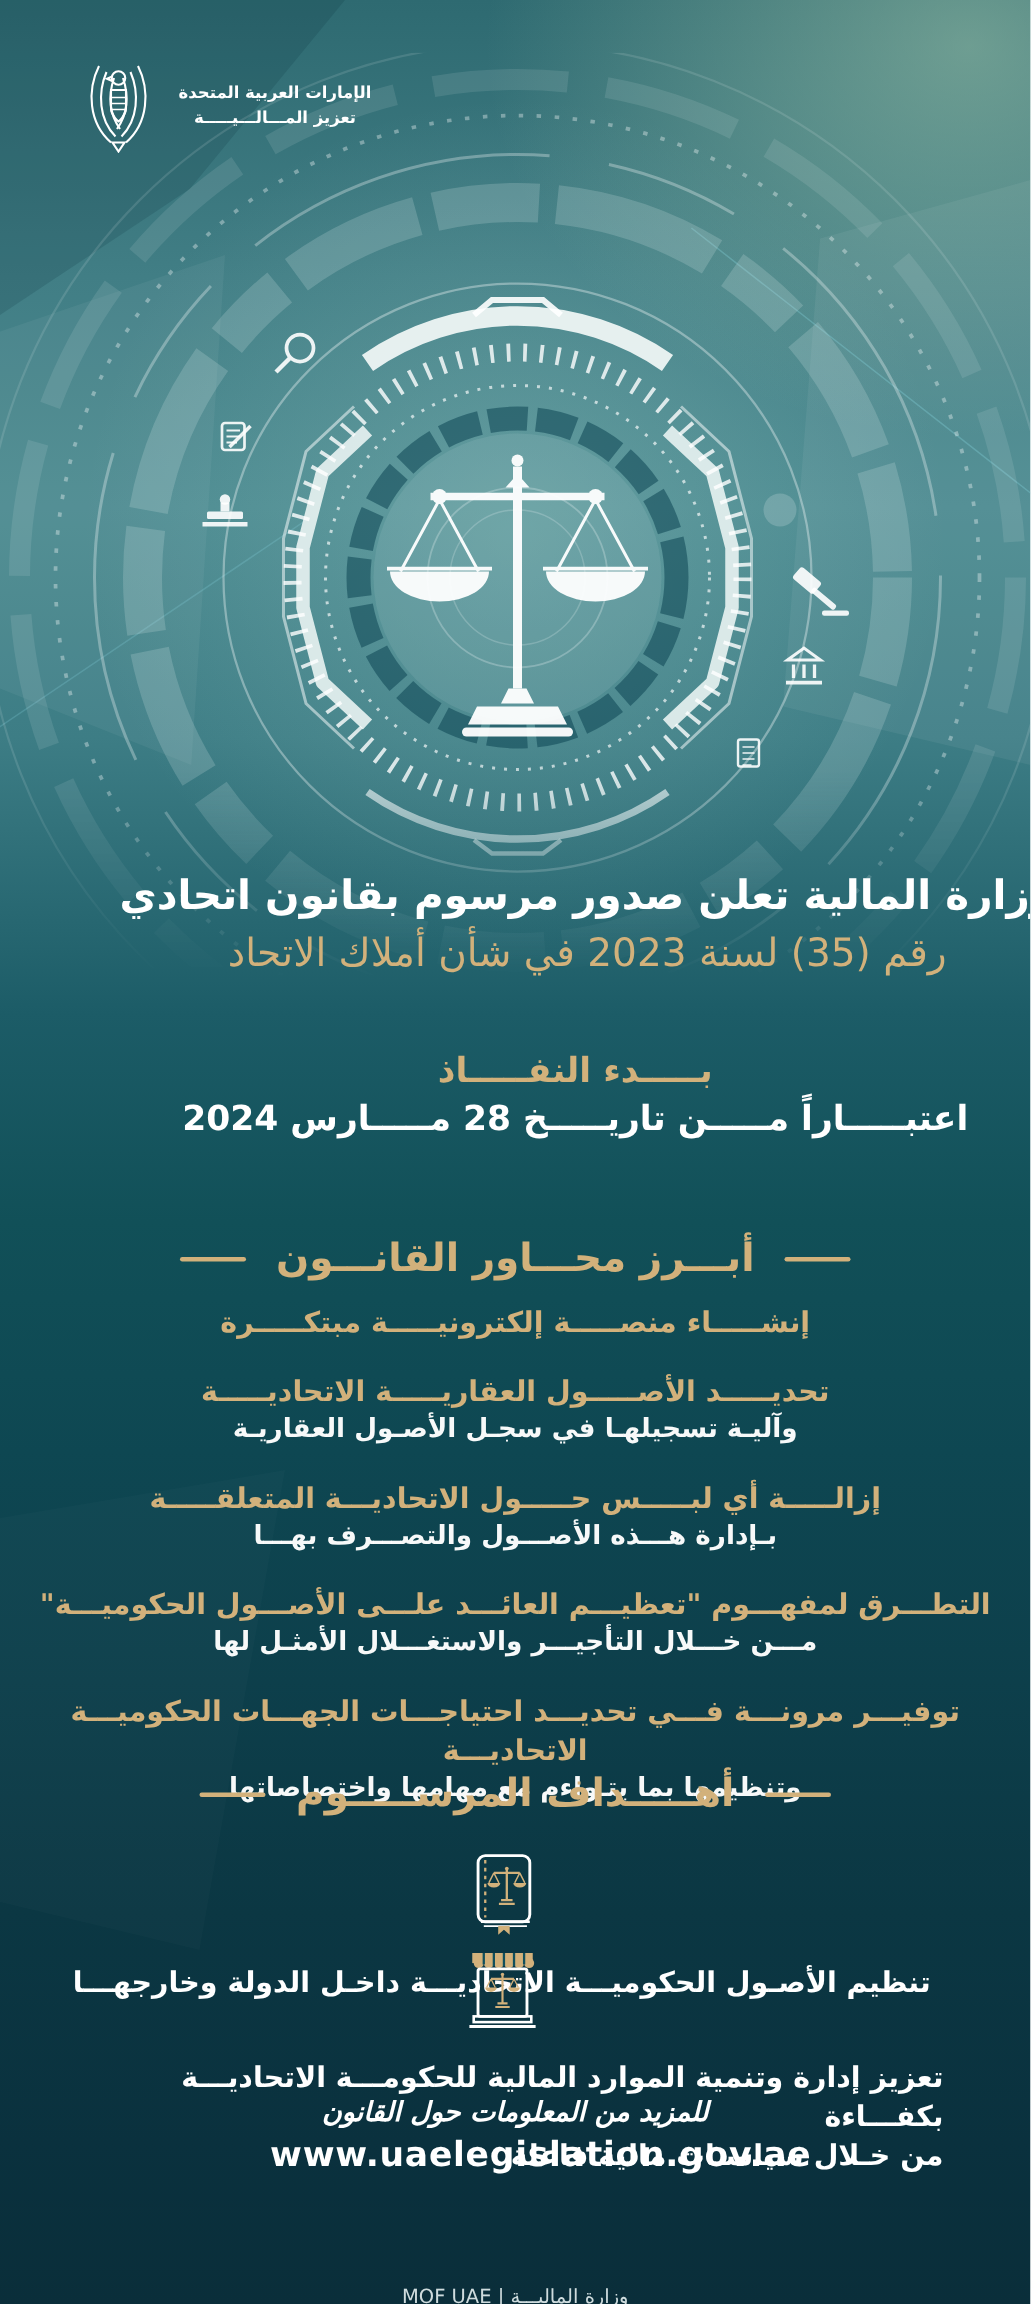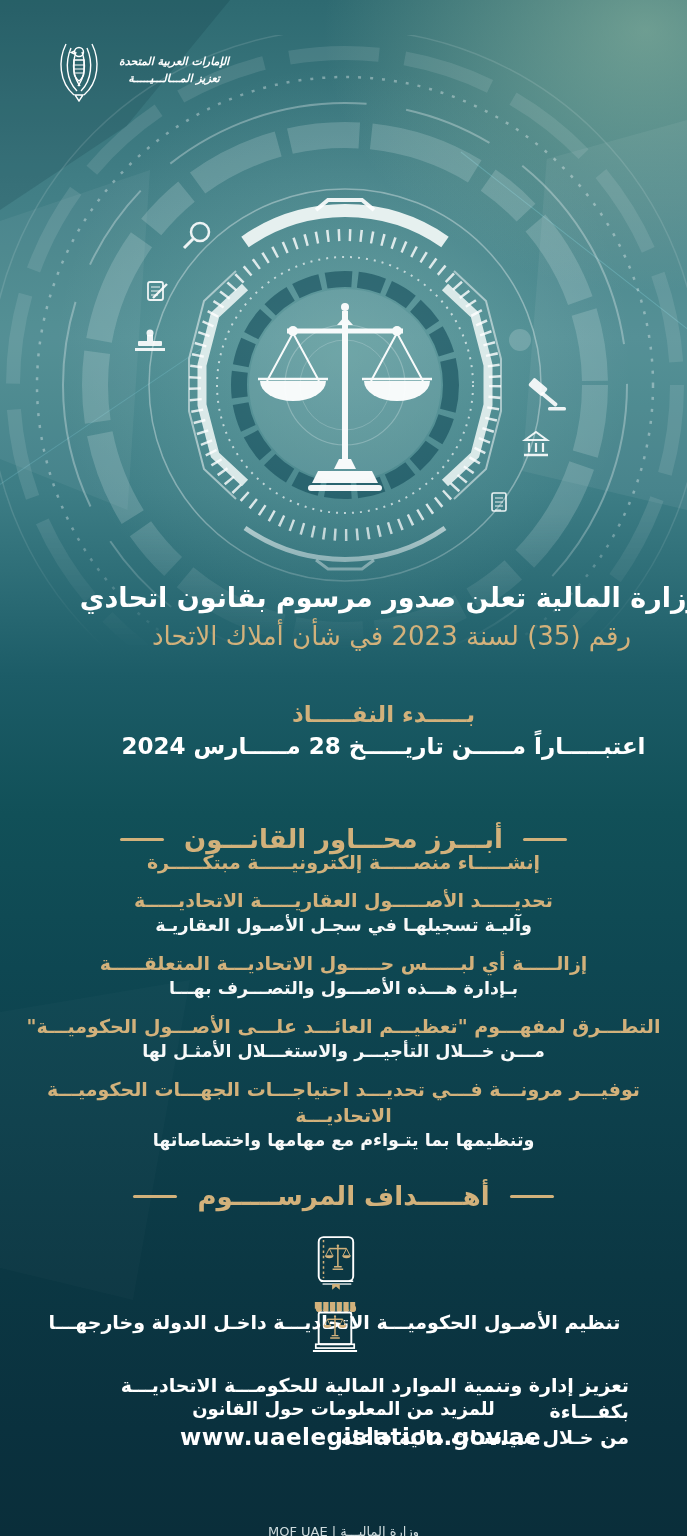--- a/index.html
+++ b/index.html
@@ -14,45 +14,45 @@
   .shard1{left:0;top:170px;width:150px;height:340px;background:rgba(255,255,255,0.05);clip-path:polygon(0 15%,100% 0,85% 100%,0 85%);}
   .shard2{right:0;top:120px;width:165px;height:390px;background:rgba(255,255,255,0.06);clip-path:polygon(15% 10%,100% 0,100% 100%,0 90%);}
   .shard3{left:0;top:0;width:230px;height:210px;background:rgba(8,42,54,0.16);clip-path:polygon(0 0,100% 0,55% 60%,0 100%);}
   .shard4{left:0;top:980px;width:190px;height:320px;background:rgba(255,255,255,0.02);clip-path:polygon(0 10%,100% 0,70% 100%,0 90%);}
   .beam1{position:absolute;right:-60px;top:250px;width:320px;height:1px;background:rgba(140,220,230,0.30);transform:rotate(38deg);}
   .beam2{position:absolute;left:-70px;top:430px;width:300px;height:1px;background:rgba(140,220,230,0.22);transform:rotate(-34deg);}
   .hud{position:absolute;left:0;top:35px;
     -webkit-mask-image:linear-gradient(180deg,#000 76%,transparent 98%);
     mask-image:linear-gradient(180deg,#000 76%,transparent 98%);}
   .logo{position:absolute;left:52px;top:38px;display:flex;align-items:center;gap:13px;}
-  .logo-text{direction:rtl;text-align:center;color:#fff;font-style:italic;}
+  .logo-text{direction:rtl;text-align:center;color:#fff;}
   .logo-line1{font-size:11px;font-weight:bold;line-height:17px;letter-spacing:.3px;}
   .logo-line2{font-size:11px;font-weight:bold;line-height:17px;letter-spacing:1px;}
   .txt{position:absolute;left:0;width:100%;text-align:center;direction:rtl;color:#fff;}
   .gold{color:#d2b17b;}
   .headline{top:578px;padding-left:48px;}
   .headline .l1{font-size:27px;font-weight:bold;line-height:39px;}
   .headline .l2{font-size:26px;font-weight:normal;line-height:39px;}
   .effective{top:699px;padding-left:40px;}
   .eff-title{font-size:23px;font-weight:bold;line-height:31px;}
   .eff-date{font-size:23px;font-weight:bold;line-height:33px;}
   .sec-title{display:flex;align-items:center;justify-content:center;gap:20px;}
   .sec-title .t{font-size:26px;font-weight:bold;}
   .dash{width:44px;height:3px;background:#d2b17b;border-radius:2px;}
   .axes-title{top:824px;}
   .axes-list{top:849px;}
   .axis-item{margin-bottom:12px;}
-  .axis-gold{font-size:19px;font-weight:bold;line-height:26px;}
+  .axis-gold{font-size:19px;font-weight:bold;line-height:26px;margin-top:20px;}
   .axis-white{font-size:17.5px;font-weight:bold;line-height:25px;color:rgba(255,255,255,0.97);}
   .goals-title{top:1181px;}
   .goal-row{position:absolute;right:58px;left:40px;display:flex;direction:rtl;align-items:center;gap:18px;flex-direction:column;}
   .goal1{top:1233px;}
   .goal2{top:1298px;}
   .goal-text{font-size:19px;font-weight:bold;line-height:26px;color:#fff;text-align:right;flex:1;}
-  .more-info{top:1398px;font-size:18px;font-weight:bold;}
+  .more-info{top:1398px;font-size:18px;font-weight:bold;font-style:italic;}
   .website{top:1424px;font-size:23px;font-weight:bold;direction:ltr;letter-spacing:.5px;padding-left:17px;}
   .brand-bar{top:1524px;font-size:13px;color:rgba(223,234,236,0.92);}
 </style>
 </head>
 <body>
 
 <div class="poster">
 
   <div class="shard shard1"></div>
   <div class="shard shard2"></div>

